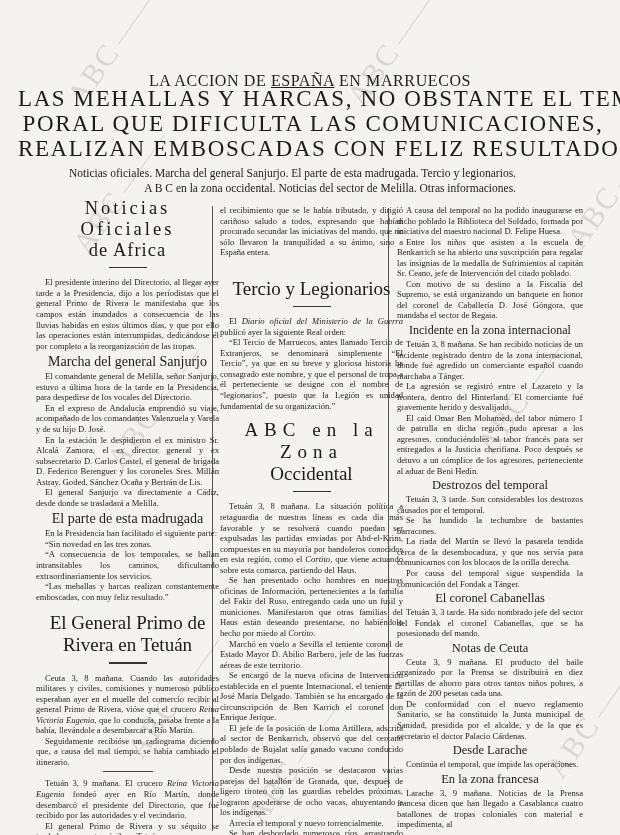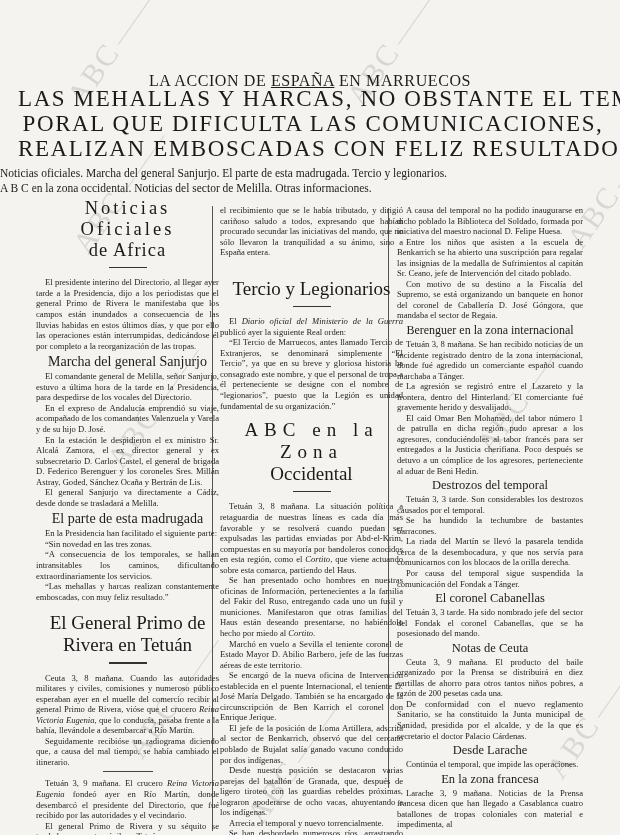--- a/index.html
+++ b/index.html
@@ -26,21 +26,21 @@
     position: absolute; top: 72px; left: 0; width: 620px; text-align: center;
     font-size: 16px; letter-spacing: 0.6px; color: #1e1e1e;
   }
   .kicker u { text-decoration: underline; }
   .headline {
     position: absolute; top: 86px; left: 18px; width: 590px; text-align: center;
     font-size: 23px; line-height: 25px; letter-spacing: 1.6px; color: #1b1b1b;
   }
   .headline .l { display: block; white-space: nowrap; }
   .summary {
-    position: absolute; top: 166px; left: 0; width: 516px; text-align: left;
+    position: absolute; top: 166px; left: 0; width: 516px; text-align: right;
     font-size: 11.5px; line-height: 15px; color: #222;
   }
   .summary .l { display: block; white-space: nowrap; }
 
   
   .col {
     position: absolute; top: 204px; width: 183px;
     font-size: 8.6px; line-height: 10.55px; text-align: justify; color: #262626;
   }
   .col p { margin: 0; text-indent: 9px; hyphens: auto; }
@@ -139,21 +139,21 @@
     <p>Desde nuestra posición se destacaron varias parejas del batallón de Granada, que, después de ligero tiroteo con las guardias rebeldes próximas, lograron apoderarse de ocho vacas, ahuyentando a los indígenas.</p>
     <p>Arrecia el temporal y nuevo torrencialmente.</p>
     <p>Se han desbordado numerosos ríos, arrastrando obras de fábrica y causando destrozos en las comunicaciones. Por esta causa no pudieron salir los automóviles que prestan el servicio a Tánger.</p>
 
   </div>
 
   <div class="col col3">
     <p>A causa del temporal no ha podido inaugurarse en dicho poblado la Biblioteca del Soldado, formada por iniciativa del maestro nacional D. Felipe Huesa.</p>
     <p>Entre los niños que asisten a la escuela de Benkarrich se ha abierto una suscripción para regalar las insignias de la medalla de Sufrimientos al capitán Sr. Ceano, jefe de Intervención del citado poblado.</p>
     <p>Con motivo de su destino a la Fiscalía del Supremo, se está organizando un banquete en honor del coronel de Caballería D. José Góngora, que mandaba el sector de Regaia.</p>
-    <div class="h-small" style="font-size:12px;white-space:nowrap;">Berenguer en la zona internacional</div>
+    <div class="h-small" style="font-size:12px;white-space:nowrap;">Incidente en la zona internacional</div>
     <p>Tetuán 3, 8 mañana.  Se han recibido noticias de un incidente registrado dentro de la zona internacional, donde fué agredido un comerciante español cuando marchaba a Tánger.</p>
     <p>La agresión se registró entre el Lazareto y la frontera, dentro del Hinterland. El comerciante fué gravemente herido y desvalijado.</p>
     <p>El caid Omar Ben Mohamed, del tabor número 1 de patrulla en dicha región pudo apresar a los agresores, conduciéndoles al tabor francés para ser entregados a la Justicia cherifiana. Poco después se detuvo a un cómplice de los agresores, perteneciente al aduar de Beni Hedin.</p>
     <div class="h-small">Destrozos del temporal</div>
     <p>Tetuán 3, 3 tarde.  Son considerables los destrozos causados por el temporal.</p>
     <p>Se ha hundido la techumbre de bastantes barracones.</p>
     <p>La riada del Martín se llevó la pasarela tendida cerca de la desembocadura, y que nos servía para comunicarnos con los blocaos de la orilla derecha.</p>
     <p>Por causa del temporal sigue suspendida la comunicación del Fondak a Tánger.</p>
     <div class="h-small">El coronel Cabanellas</div>
     <p>Tetuán 3, 3 tarde.  Ha sido nombrado jefe del sector del Fondak el coronel Cabanellas, que se ha posesionado del mando.</p>

